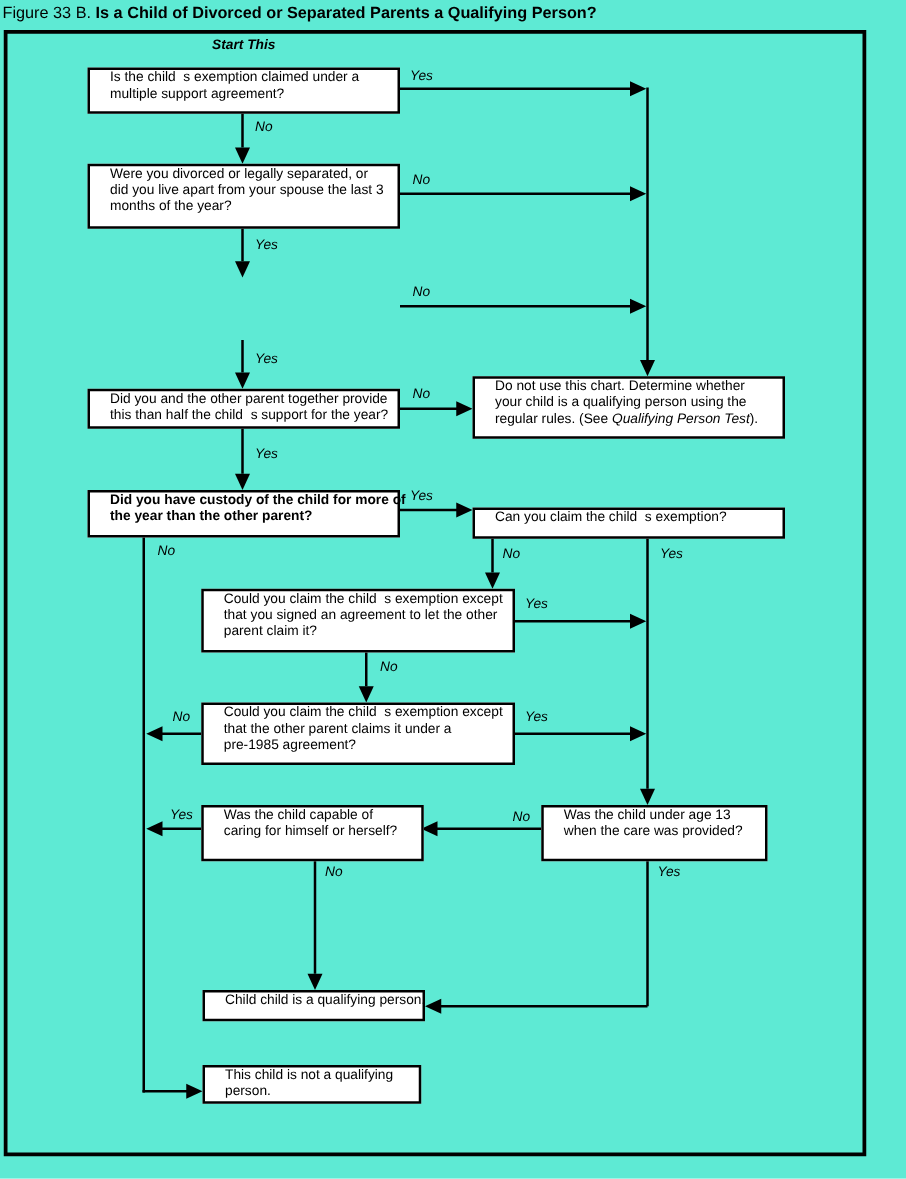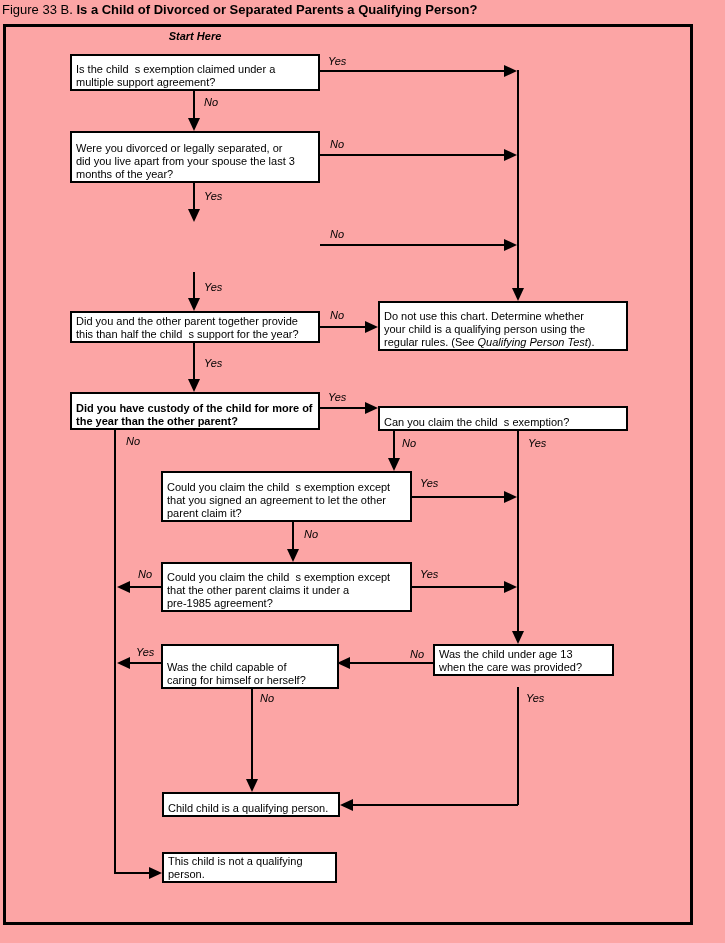--- a/index.html
+++ b/index.html
@@ -1,45 +1,45 @@
 <!DOCTYPE html>
 <html><head>
 <meta charset="utf-8">
 <style>
   html,body{margin:0;padding:0;background:#fff;}
-  .canvas{position:relative;width:725px;height:943px;background:#fca5a5;color:#000;
+  .canvas{position:relative;width:725px;height:943px;background:#5eead4;color:#000;
           font-family:"Liberation Sans",sans-serif;overflow:hidden;}
   .fig-title{position:absolute;left:2px;top:2px;font-size:13px;white-space:pre;}
   .fig-title .q{font-weight:bold;}
   .chart-border{position:absolute;left:3px;top:24px;width:690px;height:901px;
                 border:3px solid #000;box-sizing:border-box;}
   .start-here{position:absolute;left:150px;top:30px;width:90px;text-align:center;
               font-size:11px;font-weight:bold;font-style:italic;}
   .node{position:absolute;border:2px solid #000;background:#fff;box-sizing:border-box;
-        display:flex;align-items:flex-end;padding:0 4px;font-size:11px;line-height:13px;}
+        display:flex;align-items:flex-start;padding:0 16px;font-size:11px;line-height:13px;}
   .node-text{white-space:pre;}
   .hline{position:absolute;height:2px;background:#000;}
   .vline{position:absolute;width:2px;background:#000;}
   .arr{position:absolute;width:0;height:0;}
   .arr-right{border-top:6px solid transparent;border-bottom:6px solid transparent;border-left:13px solid #000;}
   .arr-left{border-top:6px solid transparent;border-bottom:6px solid transparent;border-right:13px solid #000;}
   .arr-down{border-left:6px solid transparent;border-right:6px solid transparent;border-top:13px solid #000;}
   .lbl{position:absolute;font-size:11px;font-style:italic;white-space:pre;}
   .it{font-style:italic;}
 </style>
 </head>
 <body>
 
 <div class="canvas">
 
   <div class="fig-title"><span>Figure 33 B. </span><span class="q">Is a Child of Divorced or Separated Parents a Qualifying Person?</span></div>
 
   <div class="chart-border"></div>
 
-  <div class="start-here">Start Here</div>
+  <div class="start-here">Start This</div>
 
   <div class="vline" style="left:193px;top:89px;height:29px;"></div>
   <div class="vline" style="left:193px;top:181px;height:28px;"></div>
   <div class="vline" style="left:193px;top:272px;height:26px;"></div>
   <div class="vline" style="left:193px;top:341px;height:38px;"></div>
 
   <div class="vline" style="left:517px;top:70px;height:218px;"></div>
 
   <div class="vline" style="left:517px;top:429px;height:202px;"></div>
 
@@ -117,21 +117,21 @@
     </div>
   <div class="node" style="left:161px;top:562px;width:251px;height:50px;">
       <span class="node-text">Could you claim the child  s exemption except
 that the other parent claims it under a
 pre-1985 agreement?</span>
     </div>
   <div class="node" style="left:161px;top:644px;width:178px;height:45px;">
       <span class="node-text">Was the child capable of
 caring for himself or herself?</span>
     </div>
-  <div class="node" style="left:433px;top:644px;width:181px;height:32px;">
+  <div class="node" style="left:433px;top:644px;width:181px;height:45px;">
       <span class="node-text">Was the child under age 13
 when the care was provided?</span>
     </div>
   <div class="node" style="left:162px;top:792px;width:178px;height:25px;">
       <span class="node-text">Child child is a qualifying person.</span>
     </div>
   <div class="node" style="left:162px;top:852px;width:175px;height:31px;">
       <span class="node-text">This child is not a qualifying
 person.</span>
     </div>

